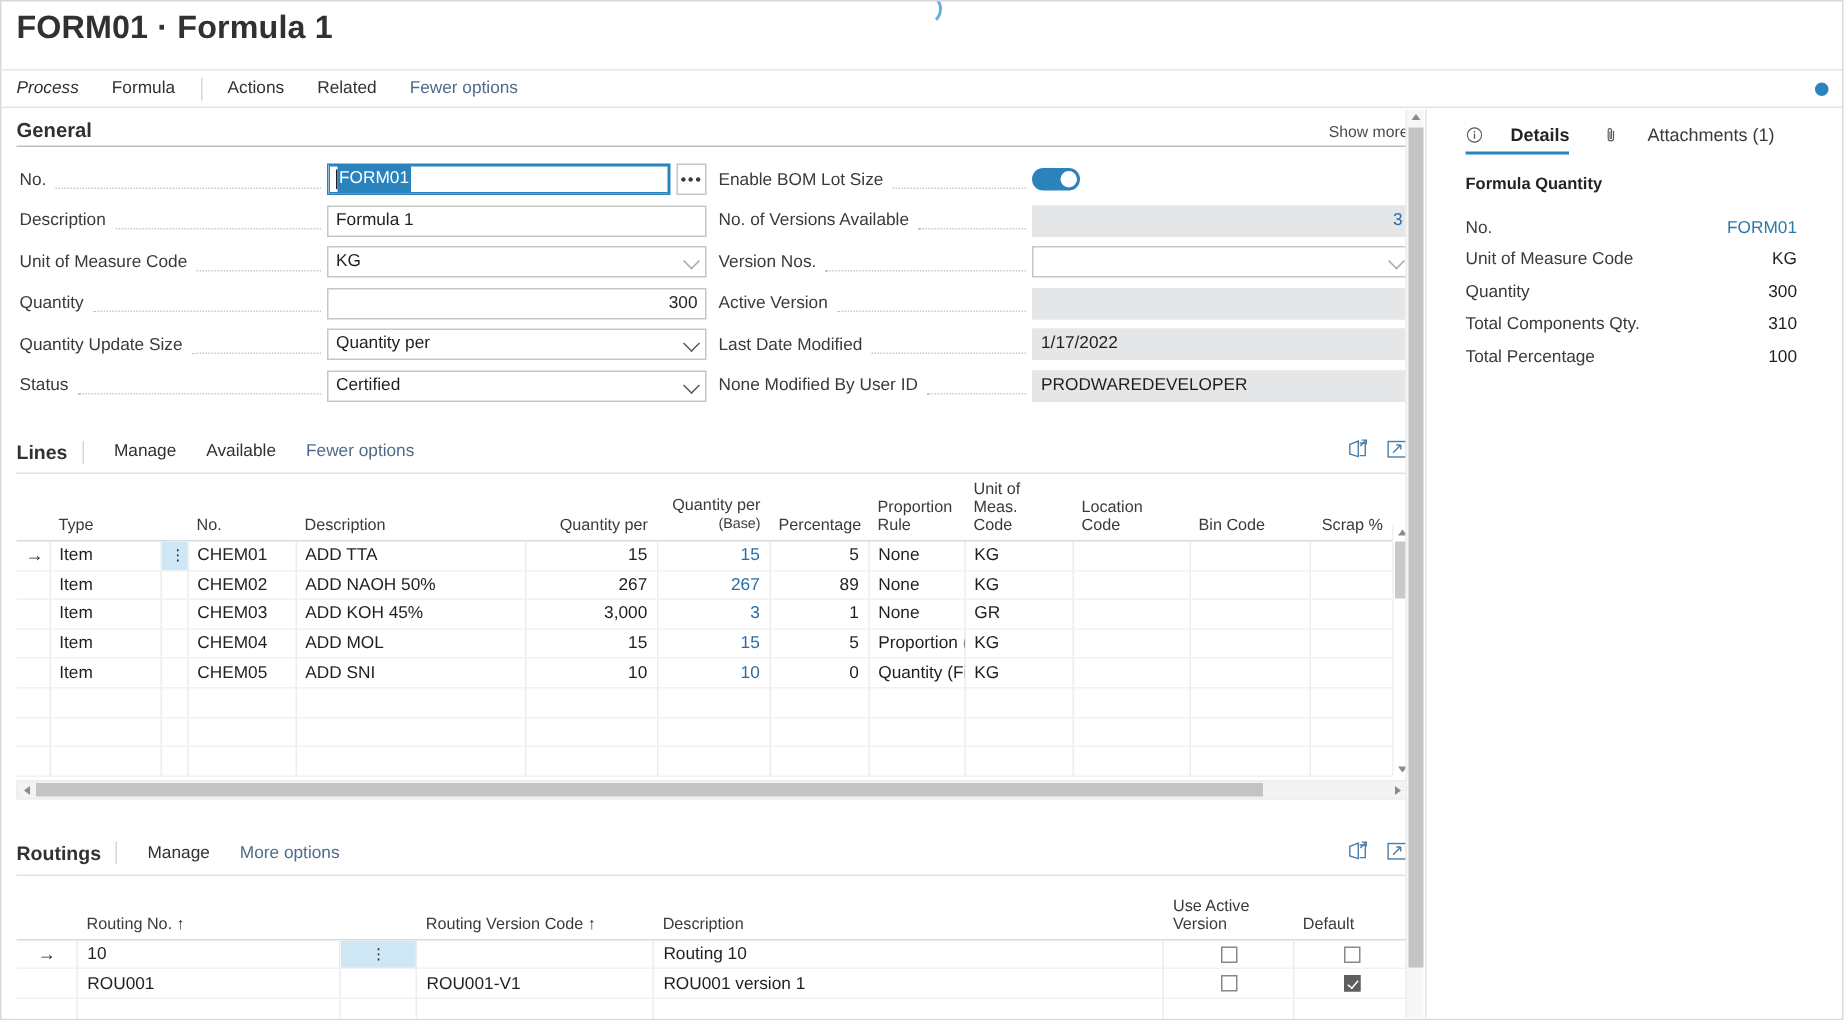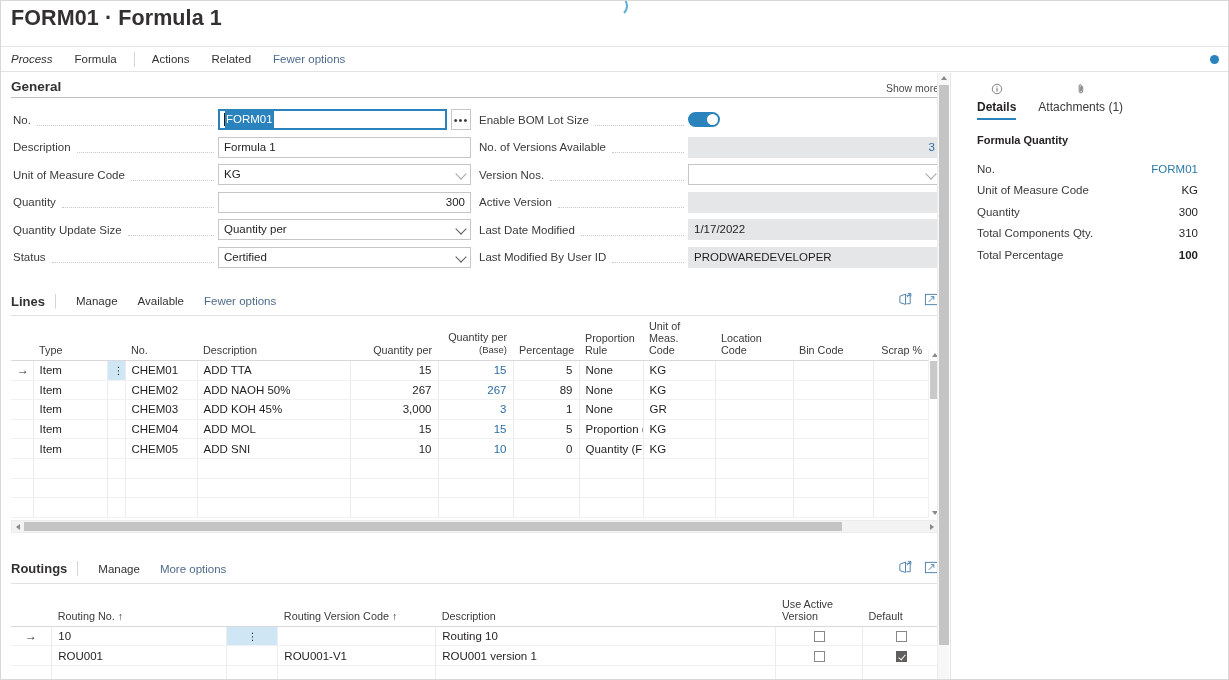--- a/index.html
+++ b/index.html
@@ -480,25 +480,24 @@
     display: flex;
     align-items: center;
     padding: 10px 0 0 26px;
     gap: 22px;
   }
   .fb-tab {
     font-size: 12px;
     color: #3b3a39;
     display: flex;
     align-items: center;
-    gap: 5px;
+    gap: 18px;
     padding-bottom: 6px;
     cursor: pointer;
     position: relative;
-    flex-direction: column;
   }
   .fb-tab.active { font-weight: 600; color: #252423; }
   .fb-tab.active::after {
     content: "";
     position: absolute;
     left: 0; right: 0; bottom: 0;
     height: 2px;
     background: #2a83bd;
   }
   .fb-head {
@@ -512,21 +511,21 @@
     display: flex;
     justify-content: space-between;
     padding: 0 32px 0 26px;
     height: 21.5px;
     align-items: center;
     font-size: 11.5px;
   }
   .fb-k { color: #3b3a39; }
   .fb-v { color: #201f1e; text-align: right; }
   .fb-v.link { color: #2a7aa8; }
-  .fb-v.bold { font-weight: 700; }
+  .fb-v.bold { font-weight: 400; }
 </style>
 </head>
 <body>
 
 <div class="app">
 
   <div class="top-spinner"></div>
 
   <div class="page-title">FORM01 · Formula 1</div>
 
@@ -647,21 +646,21 @@
 
         <div class="frow">
           <div class="flabel">Last Date Modified</div>
           <div class="fdots"></div>
           <div class="fctrl">
             <div class="inp readonly plain">1/17/2022</div>
           </div>
         </div>
 
         <div class="frow">
-          <div class="flabel">Last Modified By User ID</div>
+          <div class="flabel">None Modified By User ID</div>
           <div class="fdots"></div>
           <div class="fctrl">
             <div class="inp readonly plain">PRODWAREDEVELOPER</div>
           </div>
         </div>
 
       </div>
     </div>
 
     <div class="sub-toolbar" style="margin-top:10px;">

